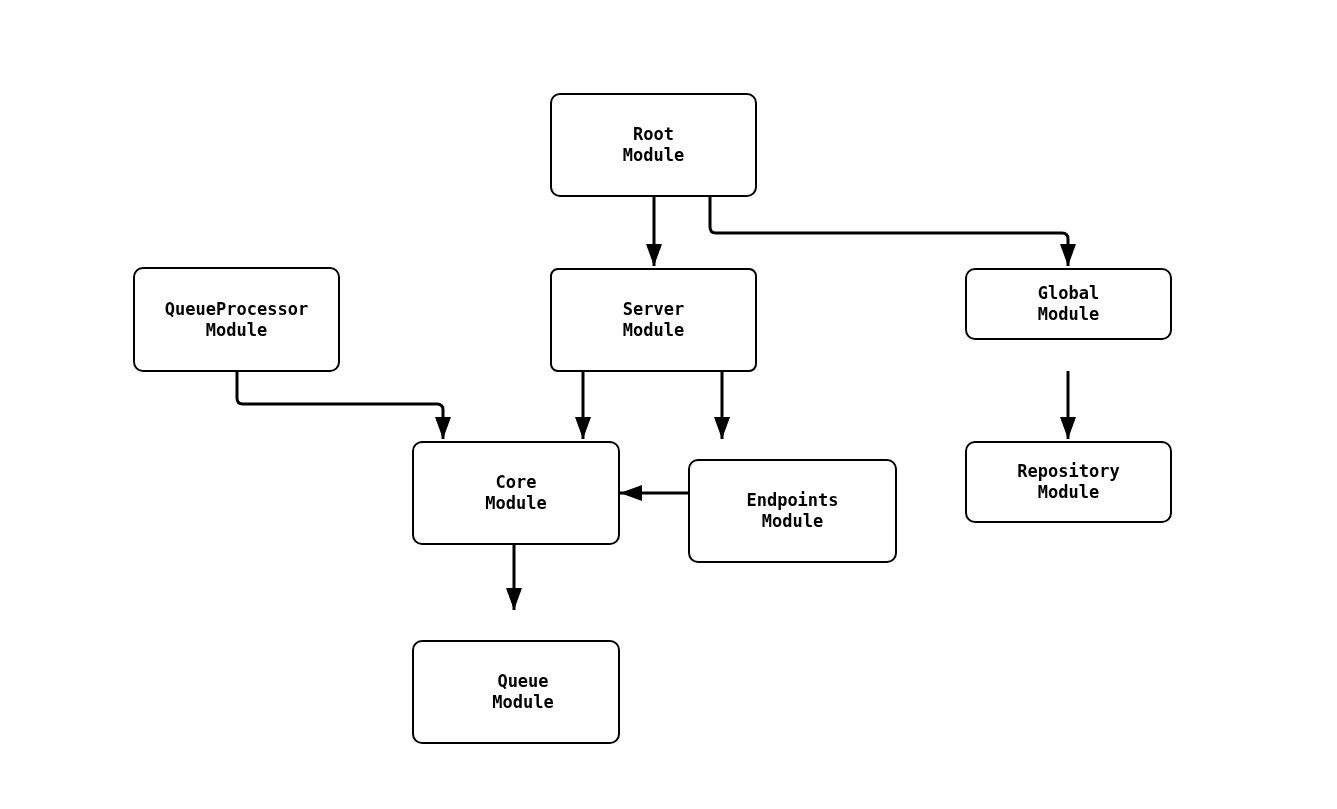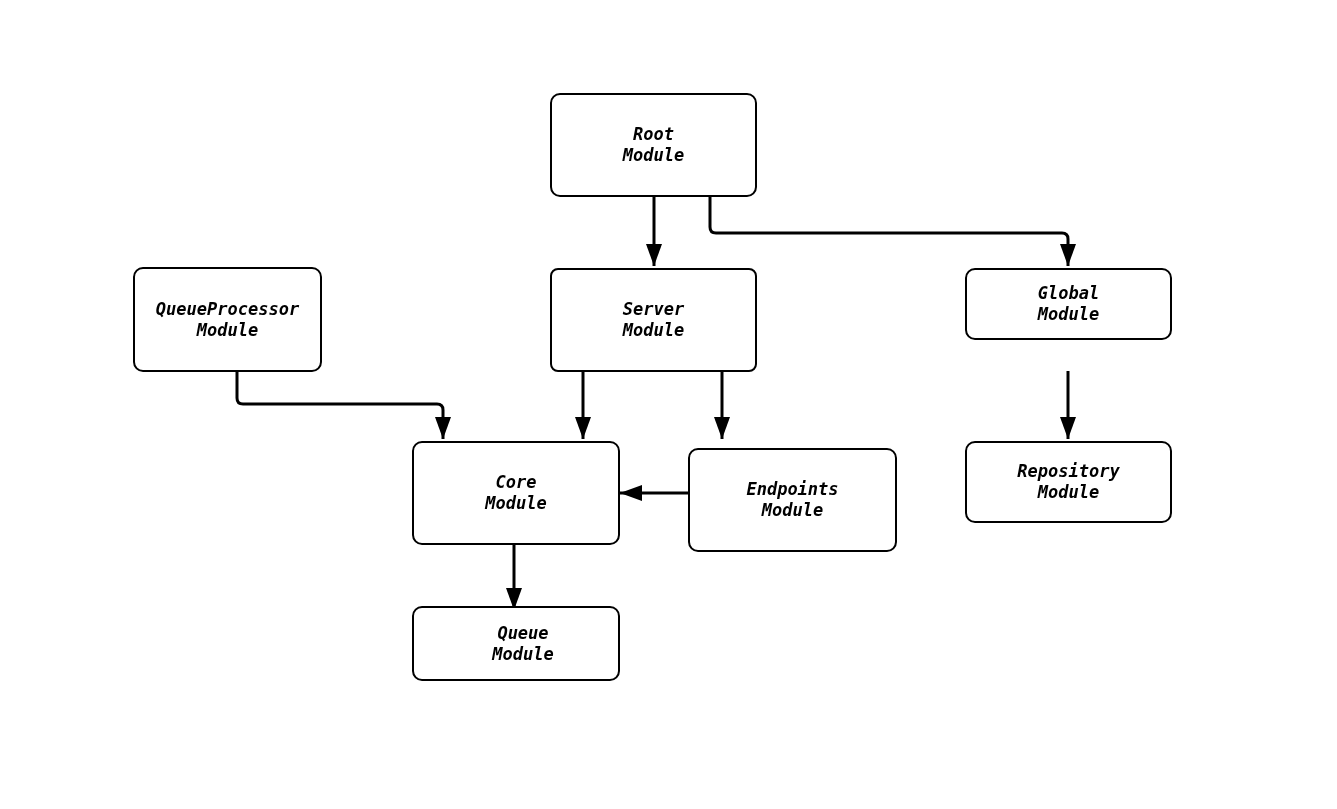--- a/index.html
+++ b/index.html
@@ -30,39 +30,38 @@
   }
   .node {
     position: absolute;
     box-sizing: border-box;
     background: #ffffff;
     border: 2.5px solid #000000;
     border-radius: 10px;
     display: flex;
     align-items: center;
     justify-content: center;
-    font-style: italic;
   }
   .node .label {
     font-weight: bold;
     font-size: 17px;
     line-height: 21px;
     color: #000000;
     text-align: center;
     white-space: pre-line;
   }
   
   .node-root         { left: 550px; top:  93px; width: 207px; height: 104px; }
-  .node-queue-processor { left: 133px; top: 267px; width: 189px; height: 105px; }
+  .node-queue-processor { left: 133px; top: 267px; width: 207px; height: 105px; }
   .node-server       { left: 550px; top: 268px; width: 207px; height: 104px; border-radius: 8px; }
   .node-global       { left: 965px; top: 268px; width: 207px; height: 72px; }
   .node-core         { left: 412px; top: 441px; width: 208px; height: 104px; }
-  .node-endpoints    { left: 688px; top: 448px; width: 209px; height: 104px; }
+  .node-endpoints    { left: 688px; top: 459px; width: 209px; height: 104px; }
   .node-repository   { left: 965px; top: 441px; width: 207px; height: 82px; }
-  .node-queue        { left: 412px; top: 606px; width: 208px; height: 75px; padding-left: 14px; }
+  .node-queue        { left: 412px; top: 640px; width: 208px; height: 104px; padding-left: 14px; }
 </style>
 </head>
 <body>
 
 <div class="canvas">
 
   <svg class="edges-layer" width="1337" height="809" viewBox="0 0 1337 809" xmlns="http://www.w3.org/2000/svg">
     <defs>
       <marker id="arrow" markerUnits="userSpaceOnUse" markerWidth="22" markerHeight="16" refX="22" refY="8" orient="auto">
         <path d="M0,0 L22,8 L0,16 Z" fill="#000000"></path>

